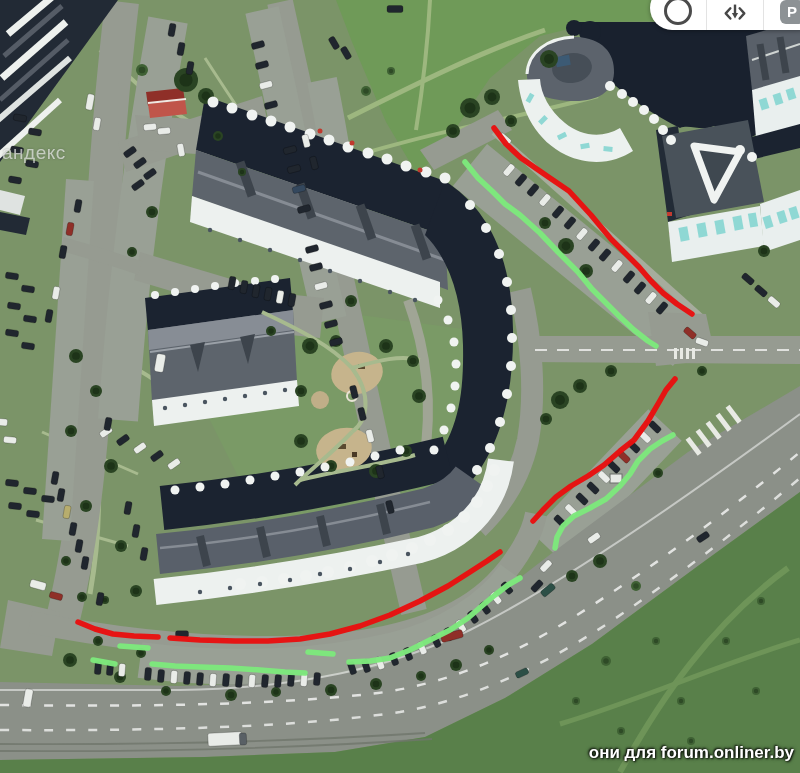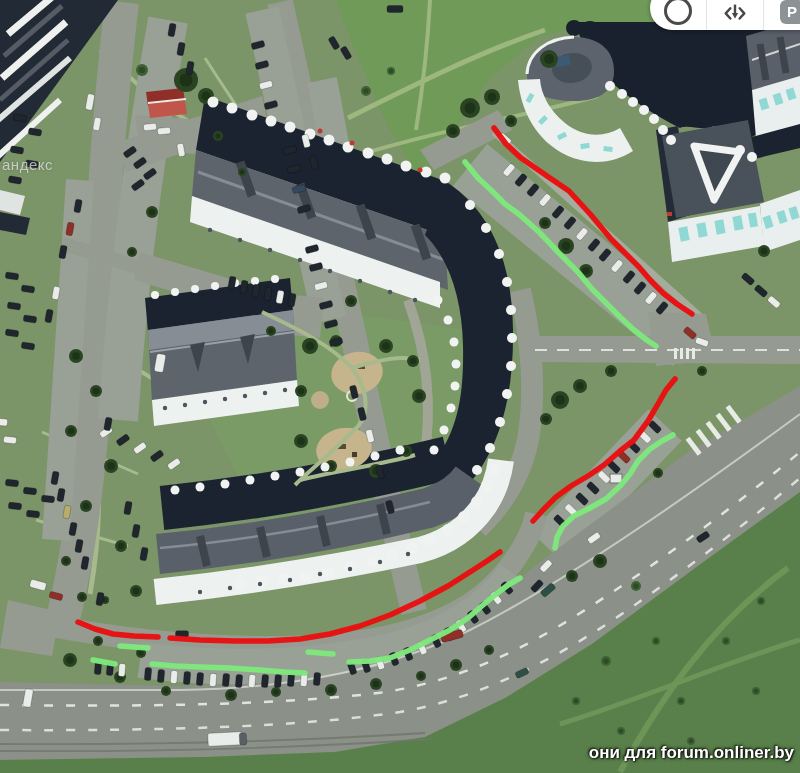--- a/index.html
+++ b/index.html
@@ -8,21 +8,21 @@
   .screen svg{display:block}
   
   .toolbar{position:absolute;top:-14px;left:650px;width:170px;height:44px;background:#ffffff;
            border-radius:22px;box-shadow:0 1px 4px rgba(0,0,0,.35);display:flex;align-items:center;z-index:30;}
   .tb{flex:1 1 0;height:100%;background:none;border:none;display:flex;align-items:center;justify-content:center;cursor:pointer;padding:0;}
   .sep{width:1px;height:70%;background:#e3e3e3;align-self:flex-end;}
   .circle-ic{width:22px;height:22px;border:3.2px solid #4b4b4b;border-radius:50%;margin-top:6px;}
   .p-badge{width:24px;height:24px;background:#8d9295;border-radius:6px;color:#fff;font-weight:bold;
            font-size:15px;line-height:24px;text-align:center;margin-top:8px;}
   .rot3d{margin-top:8px;}
-  .attribution{position:absolute;left:2px;top:156px;color:rgba(255,255,255,.62);font-size:15px;
+  .attribution{position:absolute;left:2px;top:142px;color:rgba(255,255,255,.62);font-size:19px;
                text-shadow:0 0 2px rgba(60,70,60,.5);z-index:20;letter-spacing:.5px;}
   .caption{position:absolute;right:6px;bottom:10px;color:#fff;font-weight:bold;font-size:17px;z-index:20;
            text-shadow:-1px -1px 2px rgba(0,0,0,.8),1px 1px 2px rgba(0,0,0,.8),0 0 4px rgba(0,0,0,.7);text-align:right;}
 </style>
 </head>
 <body>
 
 <div class="screen">
 
 <svg id="scene" width="800" height="773" viewBox="0 0 800 773">

